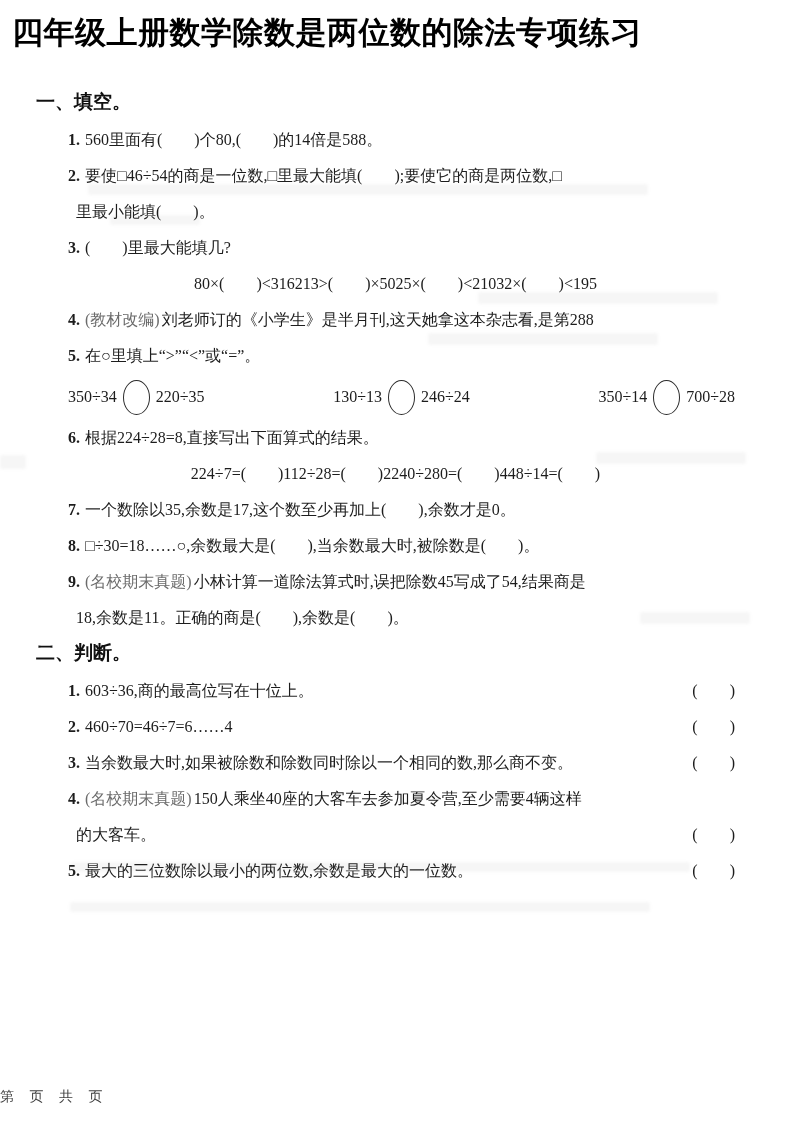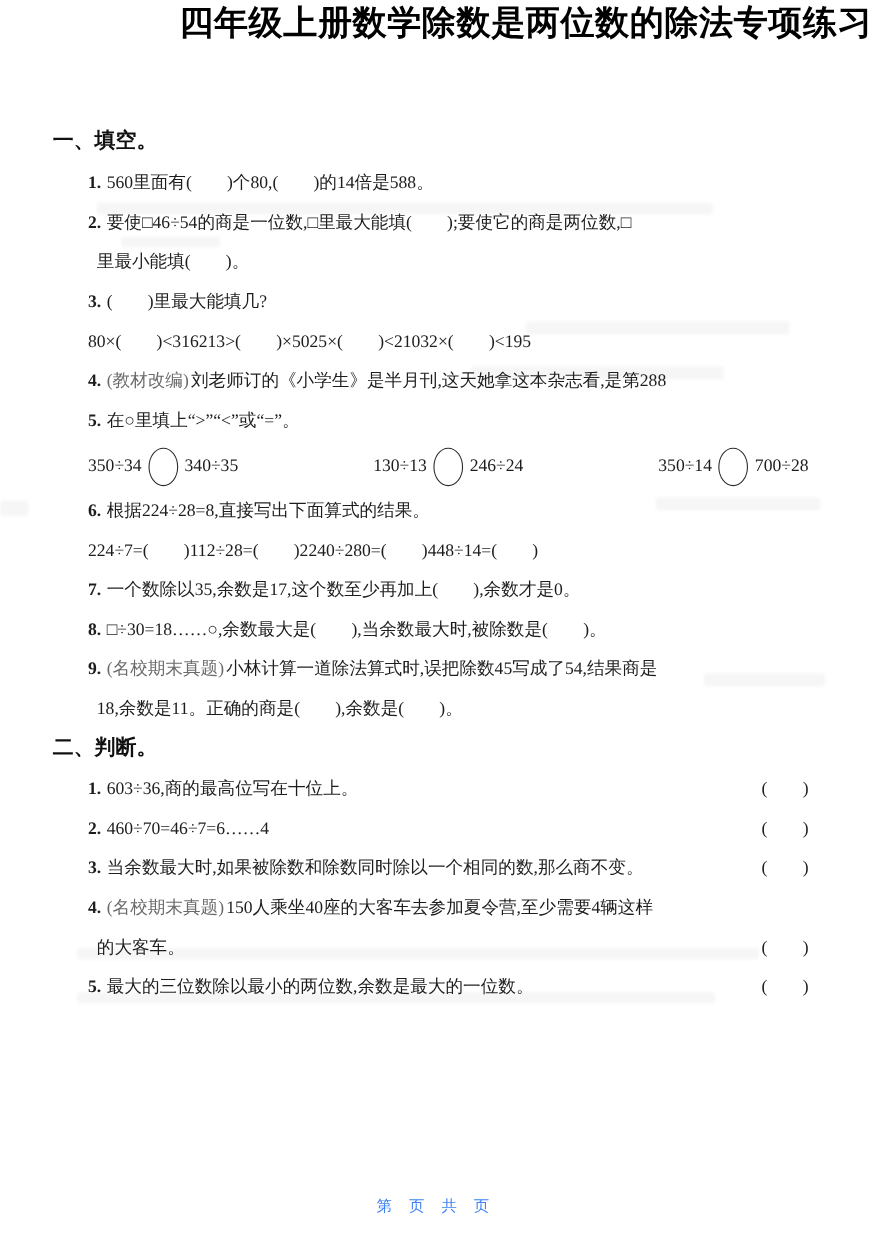--- a/index.html
+++ b/index.html
@@ -6,31 +6,31 @@
   .page{
     position:relative;
     width:793px;height:1122px;
     margin:0 auto;
     background:#ffffff;
     overflow:hidden;
     font-family:"Liberation Serif","DejaVu Serif",serif;
     color:#1d1d1d;
   }
   .title{
-    margin:0;
-    text-align:right;
+    margin:12px;
+    text-align:left;
     font-family:"Liberation Sans","DejaVu Sans",sans-serif;
     font-size:31px;
     font-weight:700;
     letter-spacing:0.5px;
     color:#000;
   }
   .content{
-    margin-top:74px;
-    padding:0 56px 0 48px;
+    margin-top:35px;
+    padding:0 56px 0 36px;
   }
   .section-heading{
     font-family:"Liberation Sans","DejaVu Sans",sans-serif;
     font-weight:700;
     font-size:19px;
     line-height:26px;
     margin:4px 0 7px 0;
     color:#101010;
   }
   .question{
@@ -38,21 +38,21 @@
     font-size:16px;
   }
   .q-line{line-height:36px;}
   .q-line.cont{padding-left:8px;}
   .q-line::after{content:"";display:block;clear:both;}
   .q-num{font-weight:700;margin-right:5px;}
   .q-tag{color:#6b6b6b;margin-right:2px;}
   .judge-bracket{float:right;margin-right:2px;}
   .eq-row{
     display:flex;
-    justify-content:flex-start;
+    justify-content:center;
     line-height:36px;
     padding-right:14px;
   }
   .cmp-row{
     display:flex;
     justify-content:space-between;
     align-items:center;
     height:46px;
     padding-right:2px;
   }
@@ -61,24 +61,23 @@
     display:inline-block;
     width:25px;height:33px;
     border:1.6px solid #2b2b2b;
     border-radius:50%;
     margin:0 6px;
     background:#fff;
   }
   .footer{
     position:absolute;
     left:0;right:0;bottom:16px;
-    text-align:center;
     font-size:14px;
     letter-spacing:6px;
-    color:#3b82f6;
+    color:#404040;
   }
   .artifact{
     position:absolute;
     background:rgba(70,70,70,0.05);
     filter:blur(1.5px);
     border-radius:3px;
     pointer-events:none;
   }
 </style>
 </head>
@@ -117,21 +116,21 @@
       </div>
       <div class="question">
         <div class="q-line first"><span class="q-num">4.</span><span class="q-tag">(教材改编)</span><span class="q-text">刘老师订的《小学生》是半月刊,这天她拿这本杂志看,是第288</span></div>
       </div>
       <div class="question">
         <div class="q-line first"><span class="q-num">5.</span><span class="q-text">在○里填上“&gt;”“&lt;”或“=”。</span></div>
         <div class="cmp-row">
           <span class="cmp-group">
             <span class="cmp-left">350÷34</span>
             <span class="cmp-circle"></span>
-            <span class="cmp-right">340÷35</span>
+            <span class="cmp-right">220÷35</span>
           </span>
           <span class="cmp-group">
             <span class="cmp-left">130÷13</span>
             <span class="cmp-circle"></span>
             <span class="cmp-right">246÷24</span>
           </span>
           <span class="cmp-group">
             <span class="cmp-left">350÷14</span>
             <span class="cmp-circle"></span>
             <span class="cmp-right">700÷28</span>

